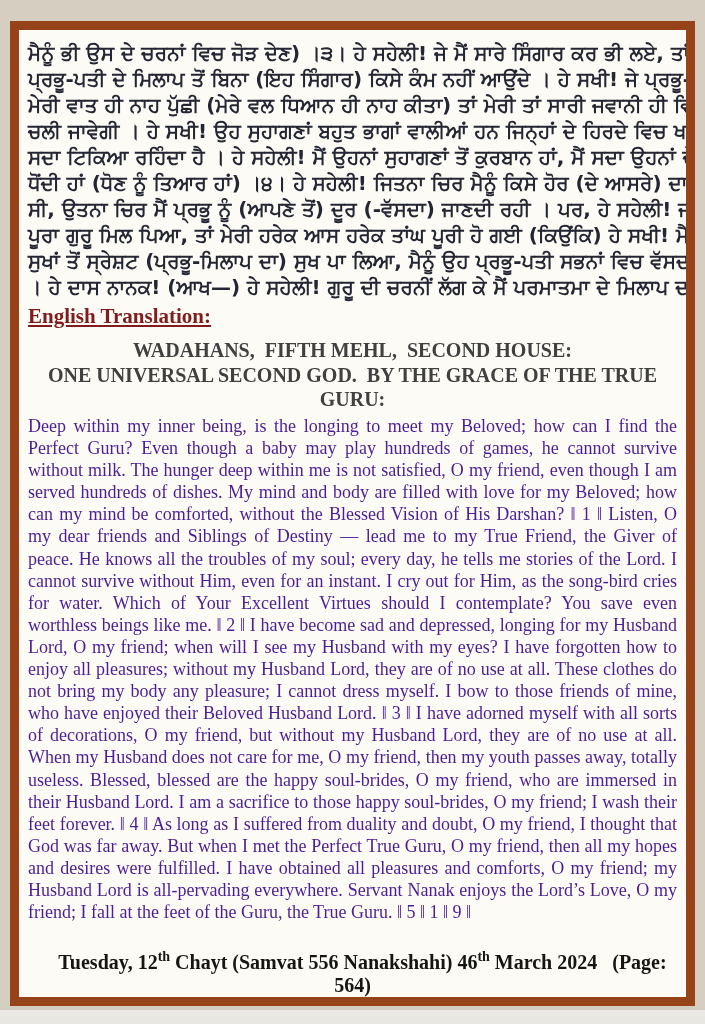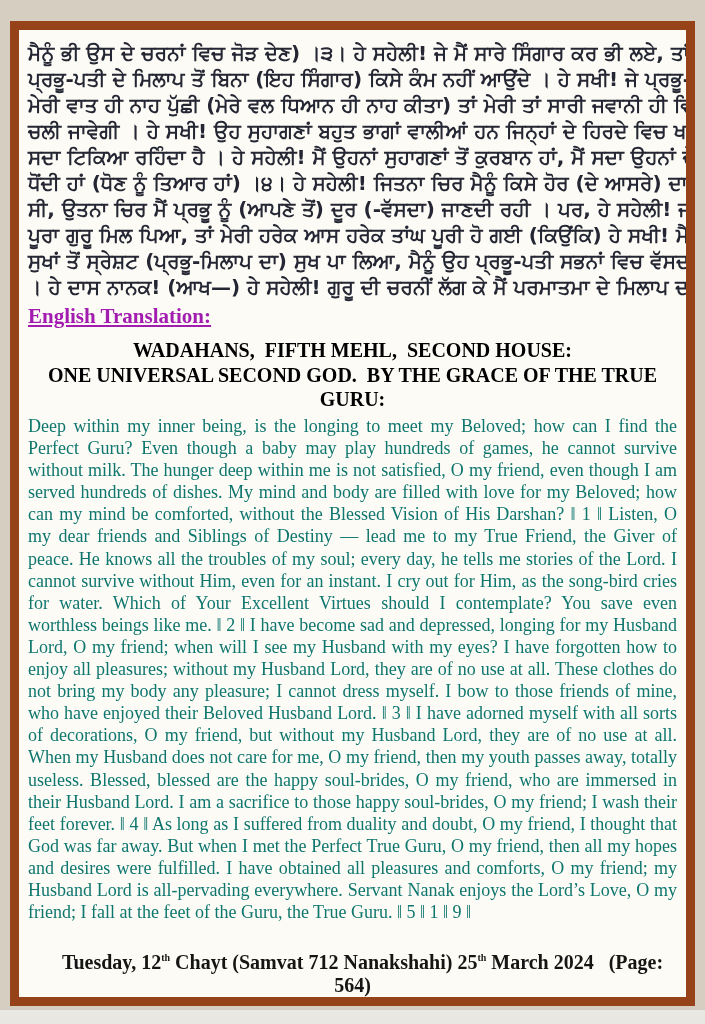--- a/index.html
+++ b/index.html
@@ -35,54 +35,54 @@
     line-height: 26px;
     color: #242733;
     white-space: nowrap;
     text-align: justify;
   }
   .et-heading {
     margin-top: 4px;
     font-weight: 700;
     font-size: 21px;
     line-height: 25px;
-    color: #a21caf;
+    color: #7f1d1d;
   }
   .et-heading .u {
     text-decoration: underline;
     text-decoration-thickness: 2px;
     text-underline-offset: 2px;
   }
   .title1, .title2 {
     text-align: center;
     font-weight: 700;
-    color: #000000;
+    color: #404040;
     white-space: pre-wrap;
     line-height: 24px;
     font-size: 20px;
   }
   .title1 { margin-top: 9px; }
   .title2 { margin-top: 1px; }
   .body-text {
     margin: 4px 0 0 0;
     font-size: 18px;
     line-height: 22.1px;
     text-align: justify;
-    color: #0f766e;
+    color: #4c1d95;
   }
   .footer-line {
     margin-top: 5px;
     text-align: center;
     font-weight: 700;
     font-size: 20px;
     color: #151514;
     white-space: pre-wrap;
   }
   .footer-line sup {
-    font-size: 10px;
+    font-size: 14px;
     line-height: 0;
   }
 </style>
 </head>
 <body>
 
 <div class="frame">
 
   <div class="gurmukhi">
     <div class="gline">ਮੈਨੂੰ ਭੀ ਉਸ ਦੇ ਚਰਨਾਂ ਵਿਚ ਜੋੜ ਦੇਣ) ।੩। ਹੇ ਸਹੇਲੀ! ਜੇ ਮੈਂ ਸਾਰੇ ਸਿੰਗਾਰ ਕਰ ਭੀ ਲਏ, ਤਾਂ ਭੀ</div>
@@ -100,18 +100,18 @@
   <div class="et-heading">
     <span class="u">English Translation:</span>
   </div>
 
   <div class="title1">WADAHANS,  FIFTH MEHL,  SECOND HOUSE:</div>
   <div class="title2">ONE UNIVERSAL SECOND GOD.  BY THE GRACE OF THE TRUE GURU:</div>
 
   <p class="body-text">Deep within my inner being, is the longing to meet my Beloved; how can I find the Perfect Guru? Even though a baby may play hundreds of games, he cannot survive without milk. The hunger deep within me is not satisfied, O my friend, even though I am served hundreds of dishes. My mind and body are filled with love for my Beloved; how can my mind be comforted, without the Blessed Vision of His Darshan? ‖ 1 ‖ Listen, O my dear friends and Siblings of Destiny — lead me to my True Friend, the Giver of peace. He knows all the troubles of my soul; every day, he tells me stories of the Lord. I cannot survive without Him, even for an instant. I cry out for Him, as the song-bird cries for water. Which of Your Excellent Virtues should I contemplate? You save even worthless beings like me. ‖ 2 ‖ I have become sad and depressed, longing for my Husband Lord, O my friend; when will I see my Husband with my eyes? I have forgotten how to enjoy all pleasures; without my Husband Lord, they are of no use at all. These clothes do not bring my body any pleasure; I cannot dress myself. I bow to those friends of mine, who have enjoyed their Beloved Husband Lord. ‖ 3 ‖ I have adorned myself with all sorts of decorations, O my friend, but without my Husband Lord, they are of no use at all. When my Husband does not care for me, O my friend, then my youth passes away, totally useless. Blessed, blessed are the happy soul-brides, O my friend, who are immersed in their Husband Lord. I am a sacrifice to those happy soul-brides, O my friend; I wash their feet forever. ‖ 4 ‖ As long as I suffered from duality and doubt, O my friend, I thought that God was far away. But when I met the Perfect True Guru, O my friend, then all my hopes and desires were fulfilled. I have obtained all pleasures and comforts, O my friend; my Husband Lord is all-pervading everywhere. Servant Nanak enjoys the Lord’s Love, O my friend; I fall at the feet of the Guru, the True Guru. ‖ 5 ‖ 1 ‖ 9 ‖</p>
 
   <div class="footer-line">
-    <span>Tuesday, 12</span><sup>th</sup><span> Chayt (Samvat 712 Nanakshahi) 25</span><sup>th</sup><span> March 2024   (Page: 564)</span>
+    <span>Tuesday, 12</span><sup>th</sup><span> Chayt (Samvat 556 Nanakshahi) 46</span><sup>th</sup><span> March 2024   (Page: 564)</span>
   </div>
 
 </div>
 
 <div class="bottom-strip"></div>
 
 </body></html>

